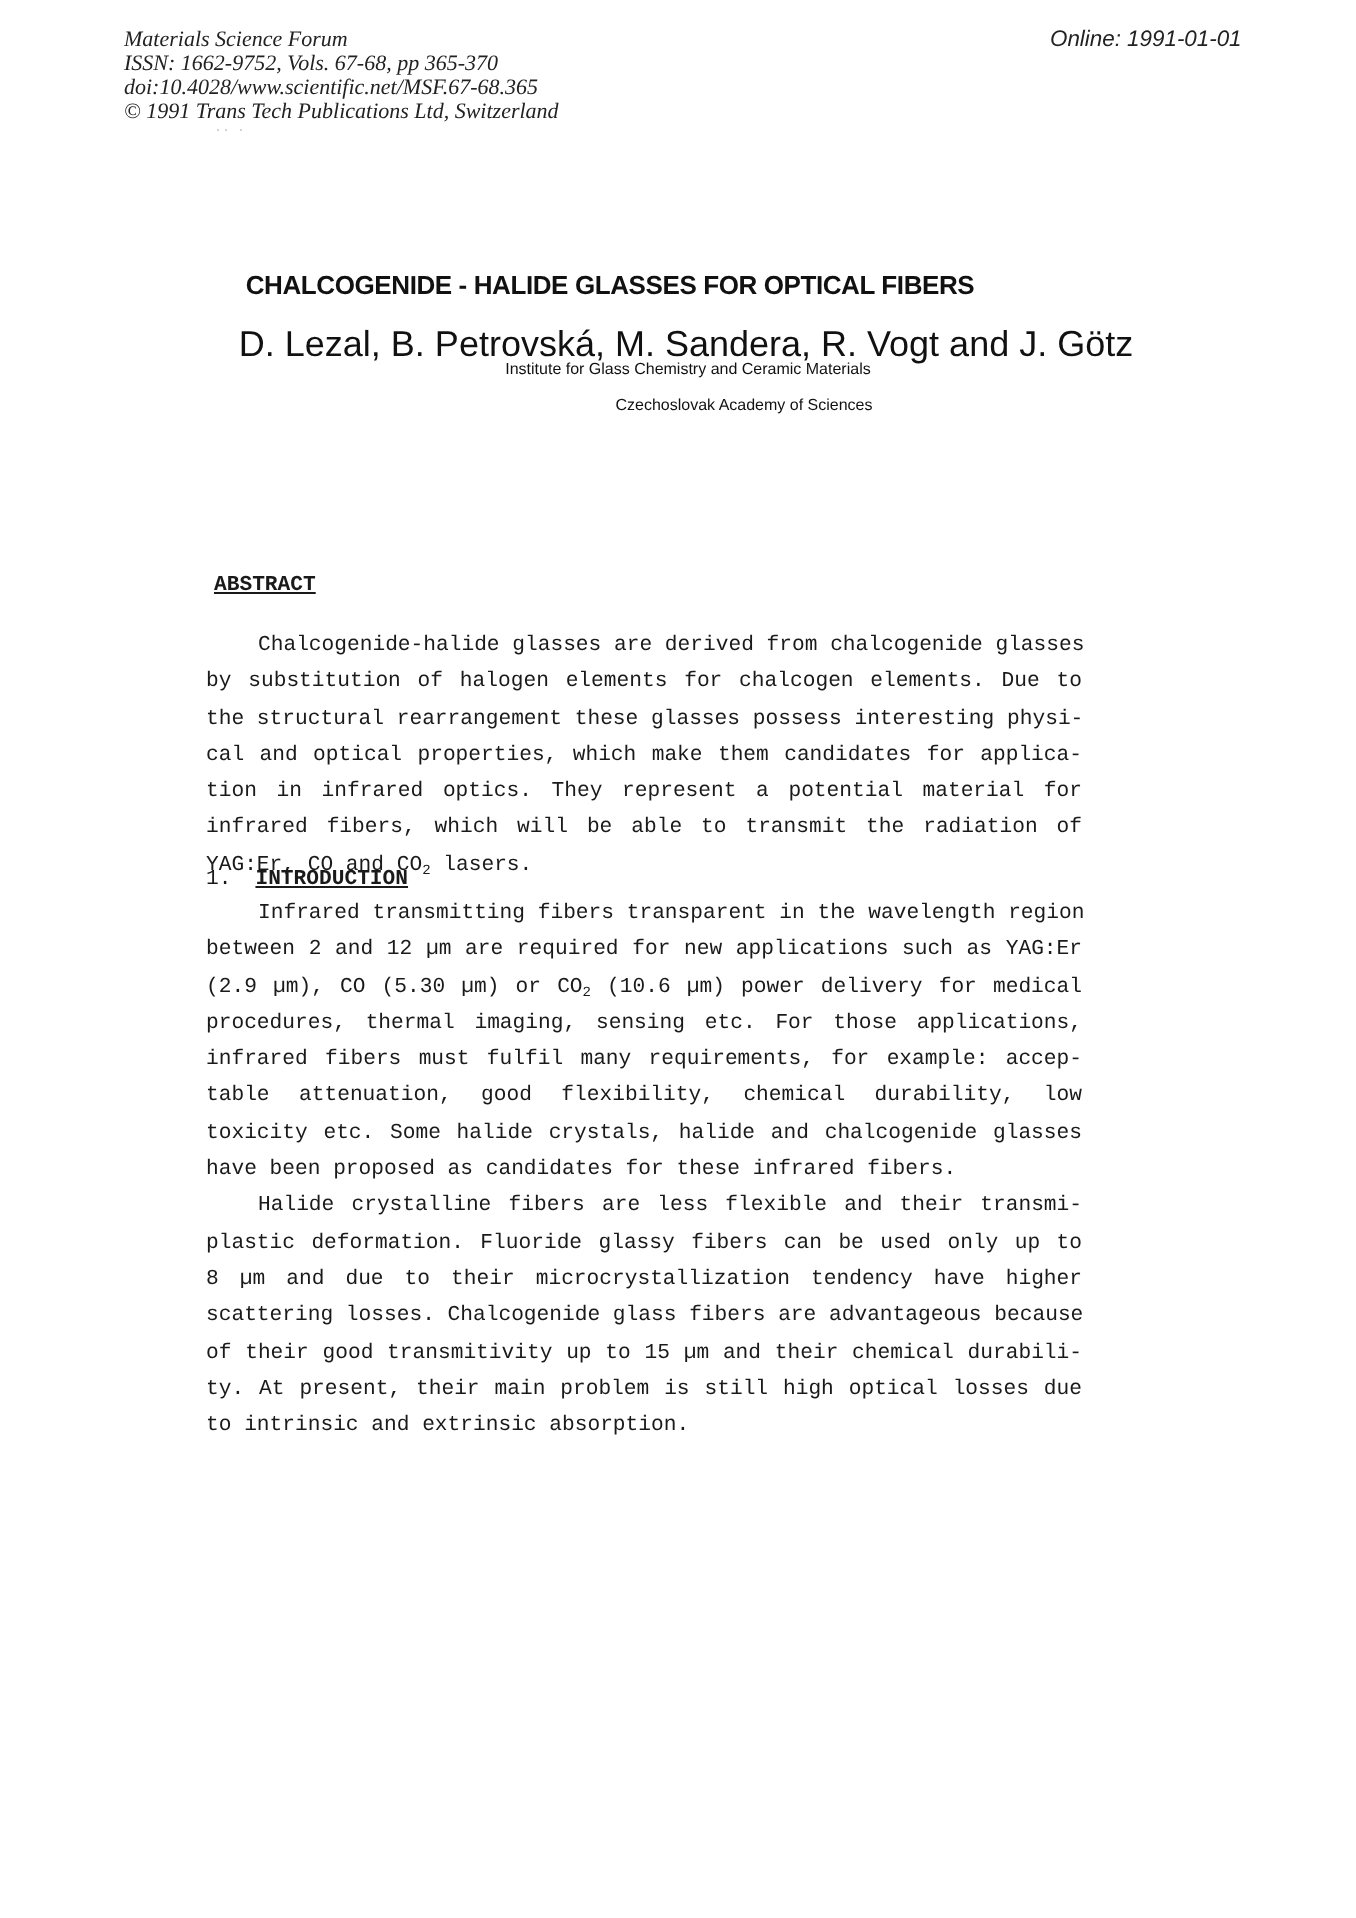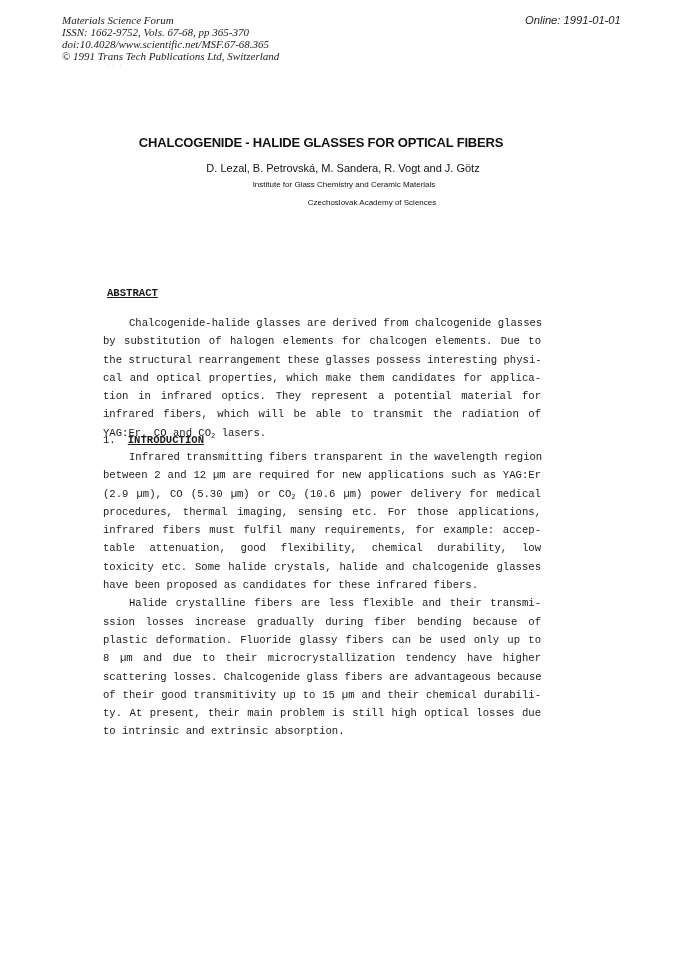--- a/index.html
+++ b/index.html
@@ -40,40 +40,40 @@
       position: absolute;
       left: 108px;
       top: 63px;
       font-family: "Liberation Serif", serif;
       font-size: 6px;
       color: #999;
       letter-spacing: 2px;
     }
     .title {
       position: absolute;
-      left: 16px;
+      left: 0;
       width: 594px;
       top: 135px;
       text-align: center;
       font-family: "Liberation Sans", "DejaVu Sans", sans-serif;
       font-weight: bold;
       font-size: 13px;
       color: #111;
       letter-spacing: -0.2px;
       padding-left: 16px;
       box-sizing: border-box;
     }
     .authors {
       position: absolute;
       left: 0;
       width: 678px;
       top: 162px;
       text-align: center;
       font-family: "Liberation Sans", "DejaVu Sans", sans-serif;
-      font-size: 11px;
+      font-size: 18px;
       color: #111;
       padding-left: 8px;
       box-sizing: border-box;
     }
     .affil {
       position: absolute;
       left: 0;
       width: 678px;
       text-align: center;
       font-family: "Liberation Sans", "DejaVu Sans", sans-serif;
@@ -163,20 +163,19 @@
   <span class="line indent">Infrared transmitting fibers transparent in the wavelength region</span>
   <span class="line">between 2 and 12 µm are required for new applications such as YAG:Er</span>
   <span class="line"><span>(2.9 µm), CO (5.30 µm) or CO</span><sub>2</sub><span> (10.6 µm) power delivery for medical</span></span>
   <span class="line">procedures, thermal imaging, sensing etc. For those applications,</span>
   <span class="line">infrared fibers must fulfil many requirements, for example: accep-</span>
   <span class="line">table attenuation, good flexibility, chemical durability, low</span>
   <span class="line">toxicity etc. Some halide crystals, halide and chalcogenide glasses</span>
   <span class="line last">have been proposed as candidates for these infrared fibers.</span>
 
   <span class="line indent">Halide crystalline fibers are less flexible and their transmi-</span>
-  <span class="line">ssion losses increase gradually during fiber bending because of</span>
   <span class="line">plastic deformation. Fluoride glassy fibers can be used only up to</span>
   <span class="line">8 µm and due to their microcrystallization tendency have higher</span>
   <span class="line">scattering losses. Chalcogenide glass fibers are advantageous because</span>
   <span class="line">of their good transmitivity up to 15 µm and their chemical durabili-</span>
   <span class="line">ty. At present, their main problem is still high optical losses due</span>
   <span class="line last">to intrinsic and extrinsic absorption.</span>
 </div>
 
 </body></html>

